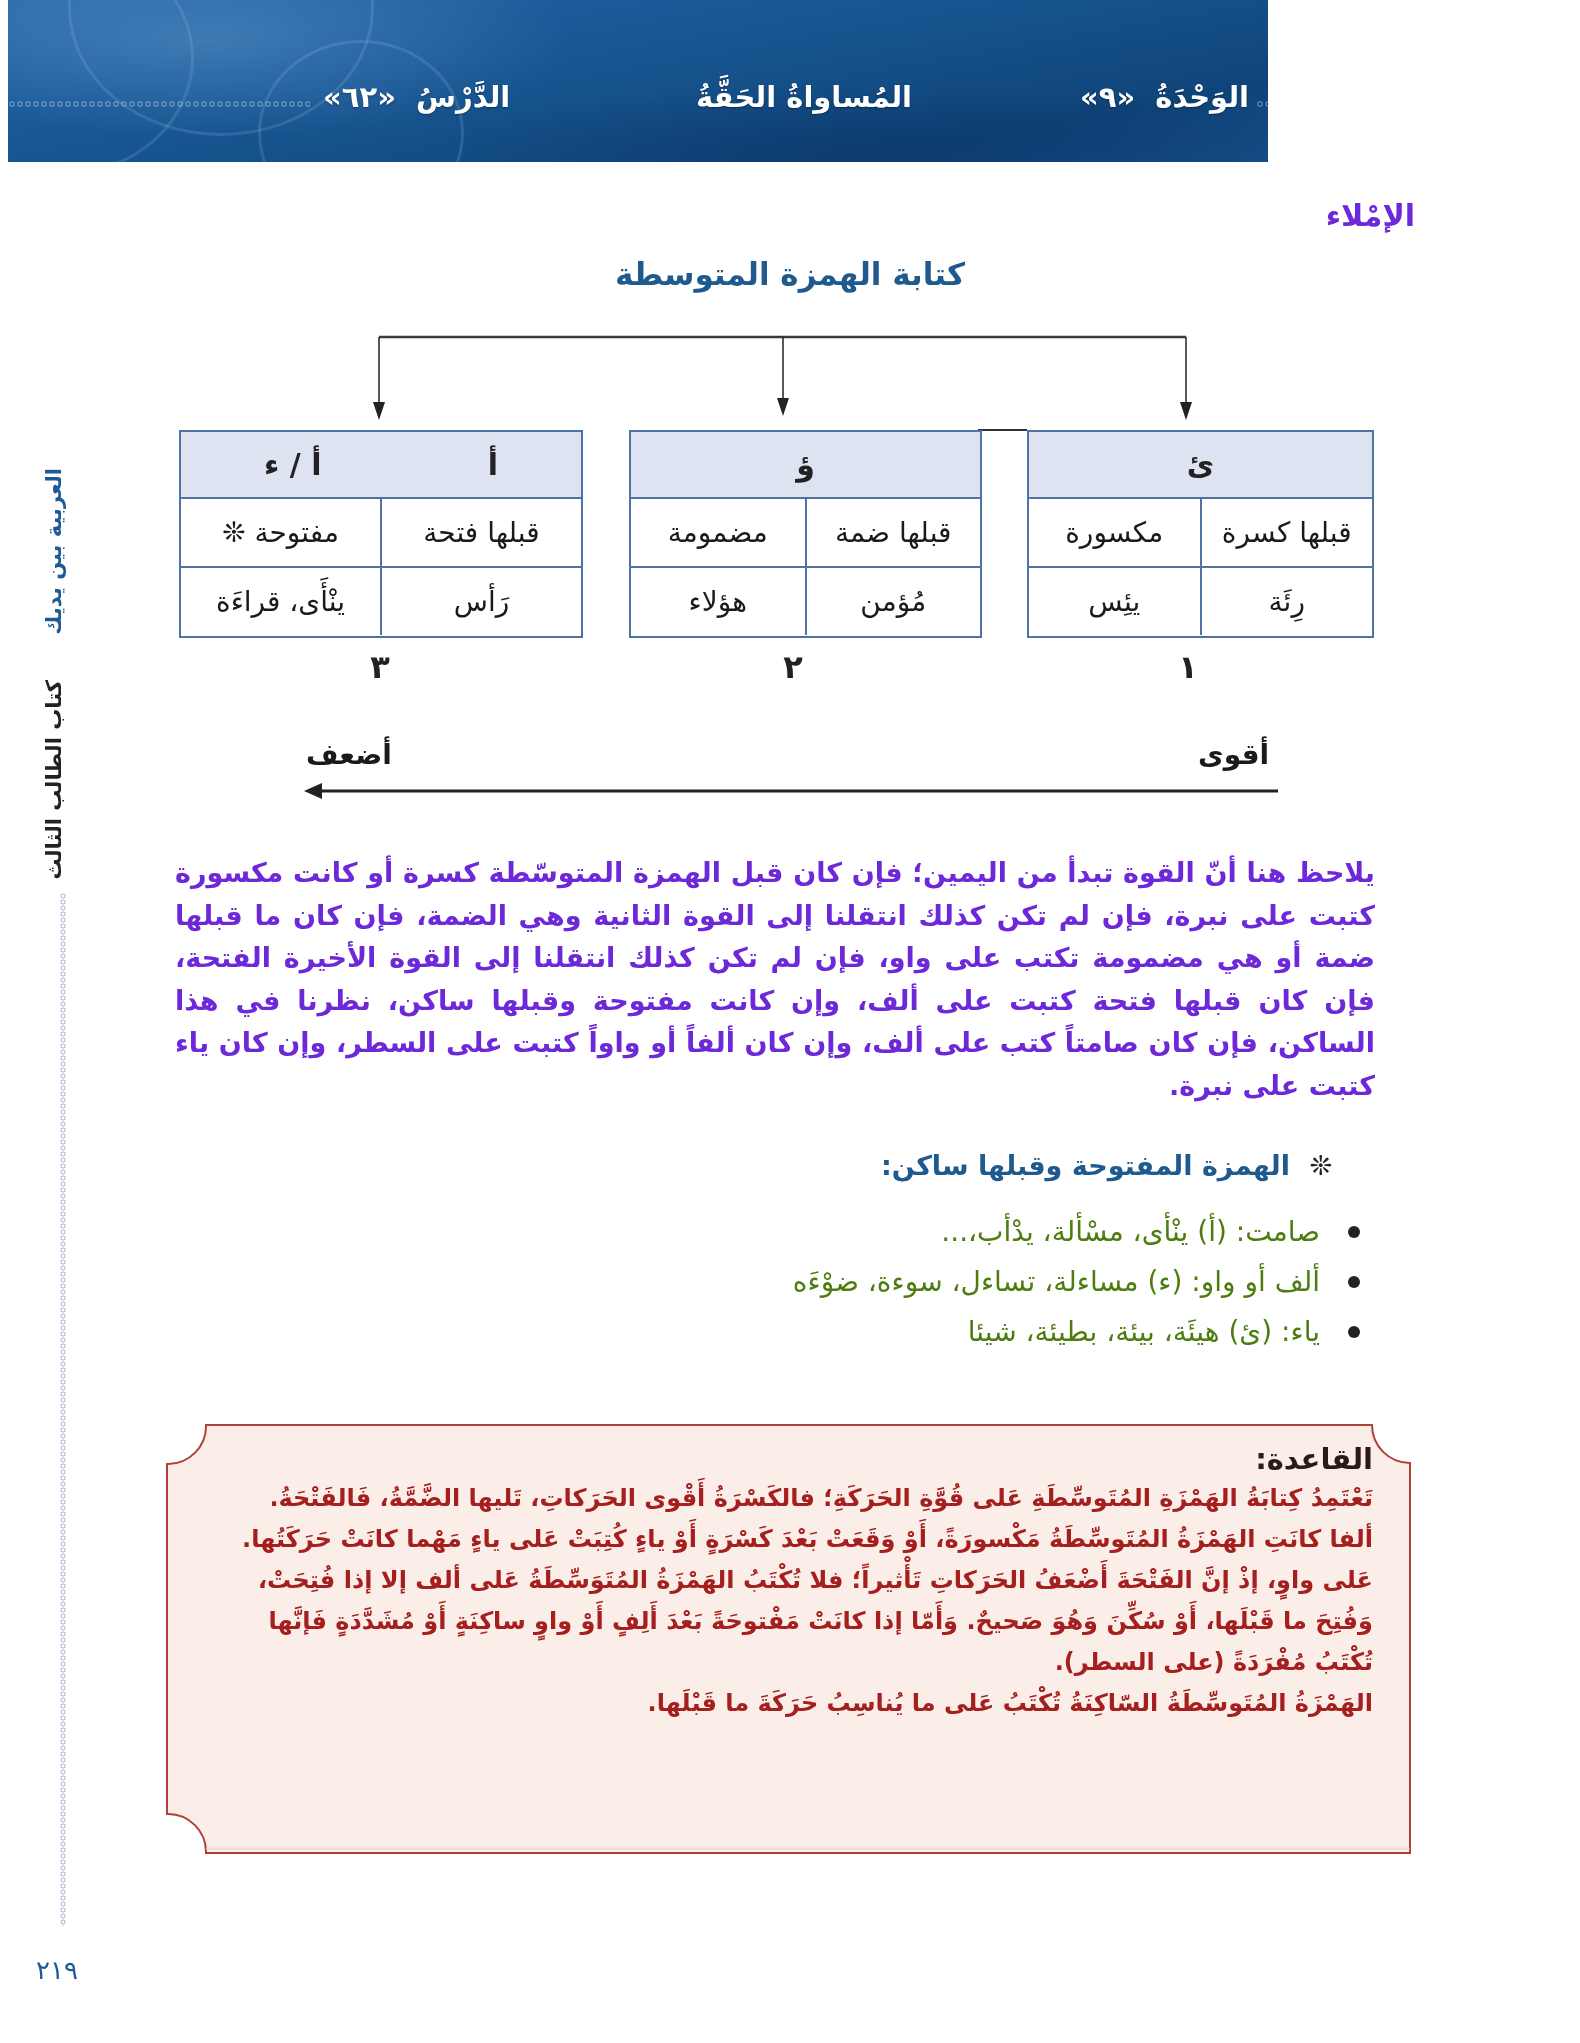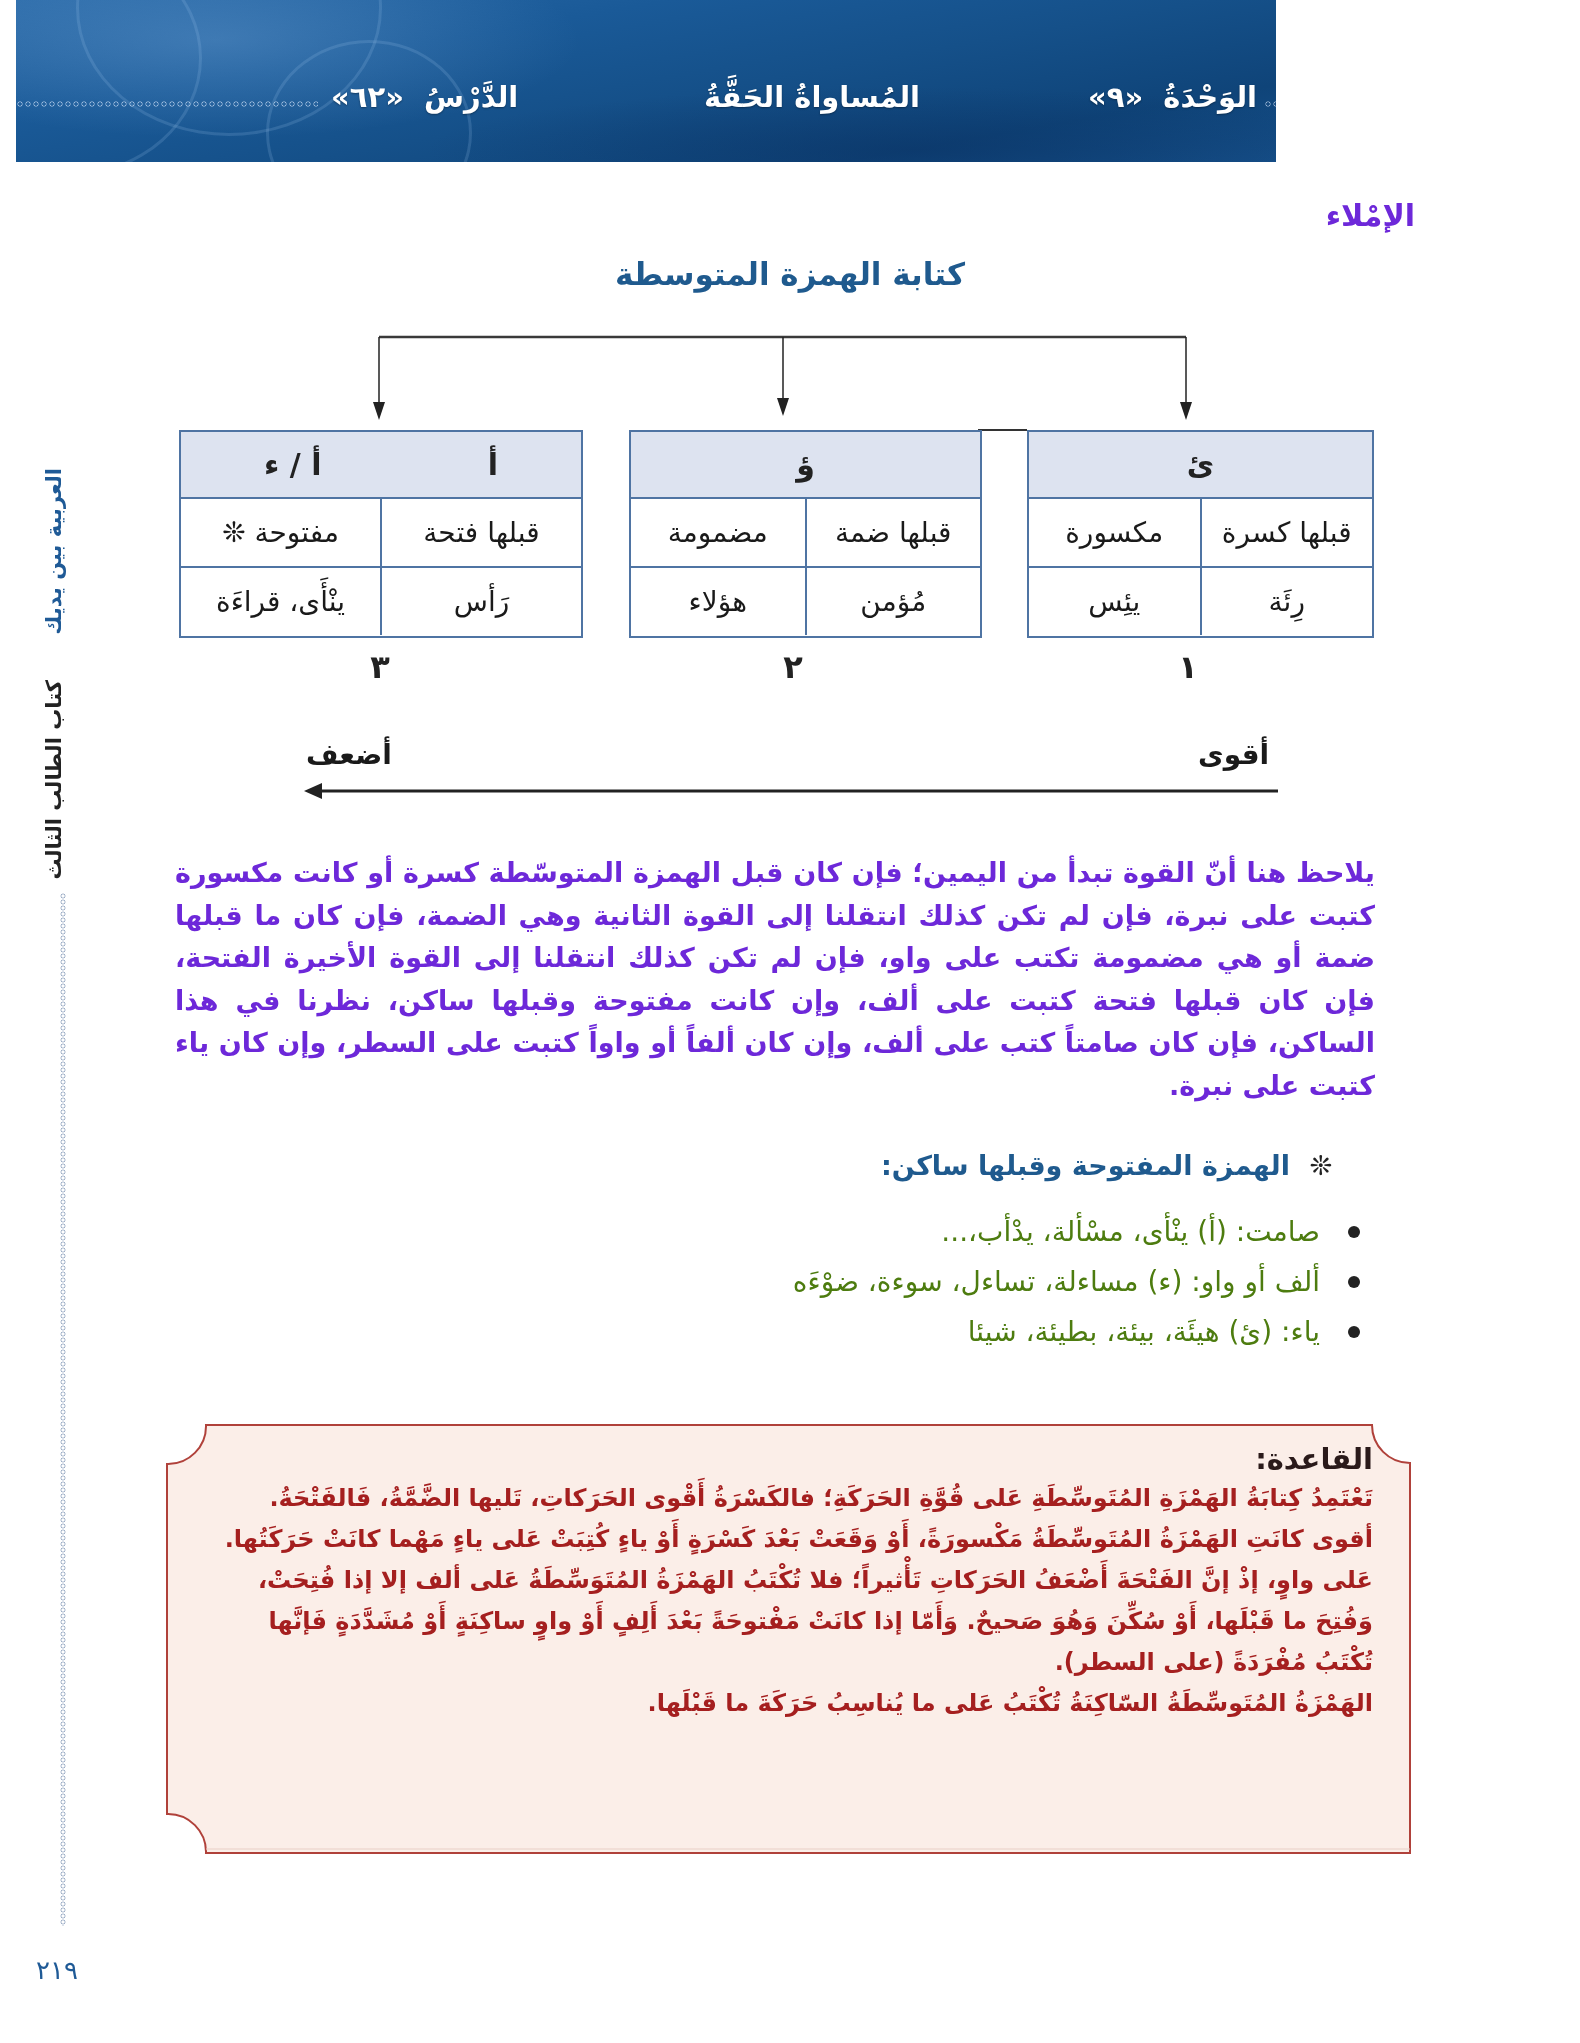--- a/index.html
+++ b/index.html
@@ -4,21 +4,21 @@
 <style>
   html, body { margin: 0; padding: 0; }
   body {
     width: 1580px; height: 2043px; position: relative; overflow: hidden;
     background: #ffffff;
     font-family: "DejaVu Sans", sans-serif;
     color: #1a1a1a;
   }
   
   .banner {
-    position: absolute; left: 16px; top: 0; width: 1260px; height: 162px;
+    position: absolute; left: 8px; top: 0; width: 1260px; height: 162px;
     background:
       radial-gradient(ellipse 520px 140px at 200px 40px, rgba(120,170,220,0.35), transparent 70%),
       radial-gradient(ellipse 700px 90px at 900px 150px, rgba(10,50,100,0.55), transparent 70%),
       linear-gradient(170deg, #2a6aa8 0%, #1a5a98 30%, #155089 55%, #0f4479 80%, #16508a 100%);
     overflow: hidden;
   }
   .banner .swirl {
     position: absolute; border-radius: 50%;
     border: 3px solid rgba(160,200,240,0.18);
   }
@@ -230,20 +230,20 @@
 
 <div class="rule-box">
   <svg width="1245" height="430">
     <path d="M40,1 L1206,1 A38,38 0 0 0 1244,39 L1244,429 L40,429 A38,38 0 0 0 1,390 L1,40 A38,38 0 0 0 40,1 Z" fill="#fbeee8" stroke="#b0413a" stroke-width="2"></path>
     <line x1="40" y1="425" x2="1244" y2="425" stroke="#e8cfc6" stroke-width="1"></line>
   </svg>
   <div class="rule-content">
     <div class="rule-title">القاعدة:</div>
     <div class="rule-lines">
       <div>تَعْتَمِدُ كِتابَةُ الهَمْزَةِ المُتَوسِّطَةِ عَلى قُوَّةِ الحَرَكَةِ؛ فالكَسْرَةُ أَقْوى الحَرَكاتِ، تَليها الضَّمَّةُ، فَالفَتْحَةُ.</div>
-      <div>أقوى كانَتِ الهَمْزَةُ المُتَوسِّطَةُ مَكْسورَةً، أَوْ وَقَعَتْ بَعْدَ كَسْرَةٍ أَوْ ياءٍ كُتِبَتْ عَلى ياءٍ مَهْما كانَتْ حَرَكَتُها.</div>
+      <div>ألفا كانَتِ الهَمْزَةُ المُتَوسِّطَةُ مَكْسورَةً، أَوْ وَقَعَتْ بَعْدَ كَسْرَةٍ أَوْ ياءٍ كُتِبَتْ عَلى ياءٍ مَهْما كانَتْ حَرَكَتُها.</div>
       <div>عَلى واوٍ، إذْ إنَّ الفَتْحَةَ أَضْعَفُ الحَرَكاتِ تَأْثيراً؛ فلا تُكْتَبُ الهَمْزَةُ المُتَوَسِّطَةُ عَلى ألف إلا إذا فُتِحَتْ،</div>
       <div>وَفُتِحَ ما قَبْلَها، أَوْ سُكِّنَ وَهُوَ صَحيحٌ. وَأَمّا إذا كانَتْ مَفْتوحَةً بَعْدَ أَلِفٍ أَوْ واوٍ ساكِنَةٍ أَوْ مُشَدَّدَةٍ فَإنَّها</div>
       <div>تُكْتَبُ مُفْرَدَةً (على السطر).</div>
       <div>الهَمْزَةُ المُتَوسِّطَةُ السّاكِنَةُ تُكْتَبُ عَلى ما يُناسِبُ حَرَكَةَ ما قَبْلَها.</div>
     </div>
   </div>
 </div>
 
 </body></html>

